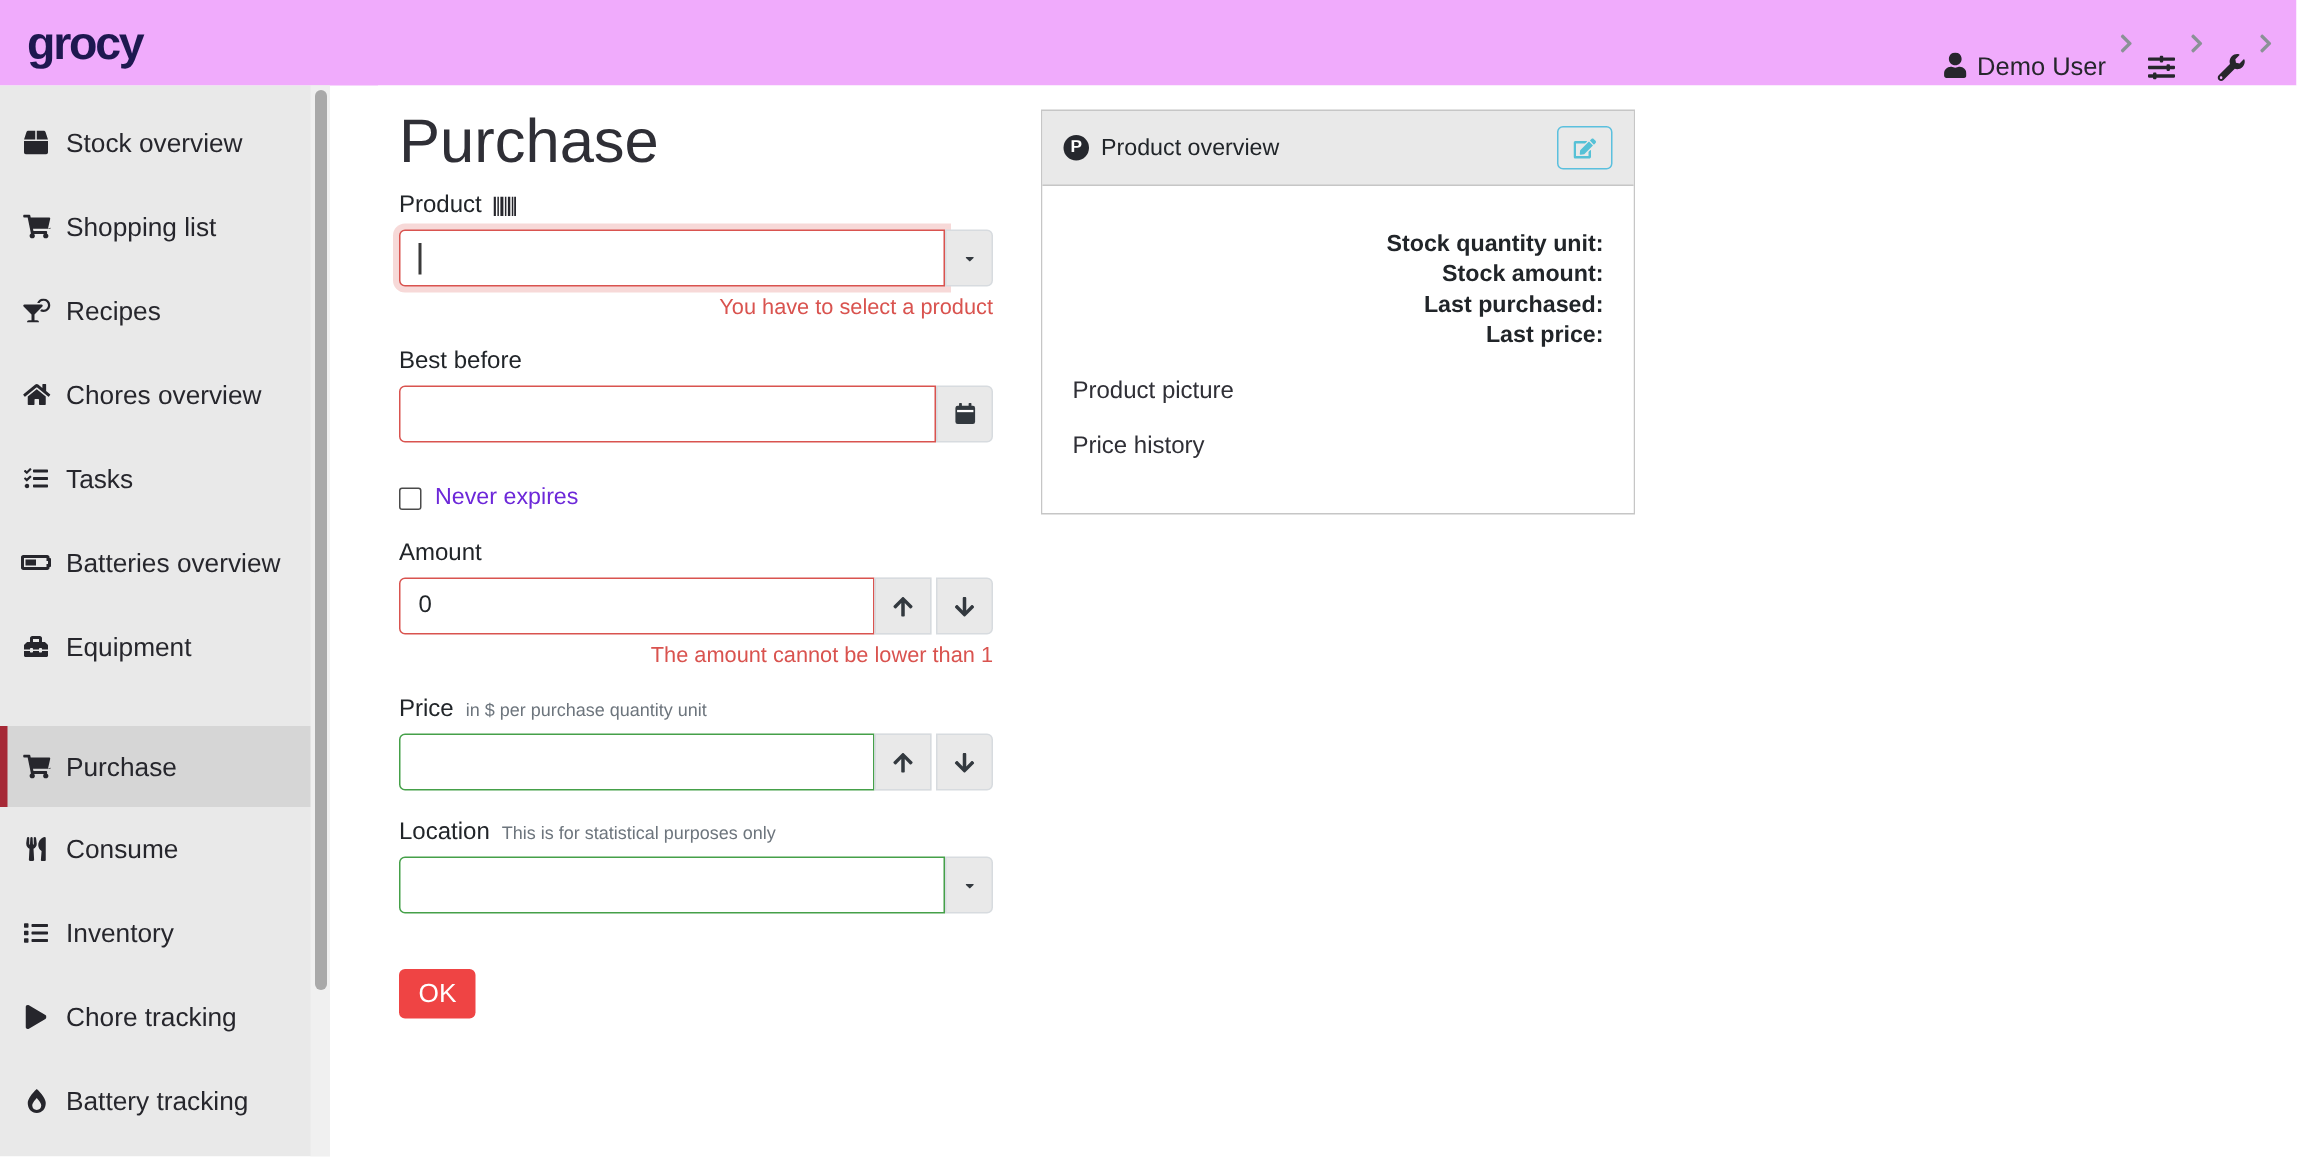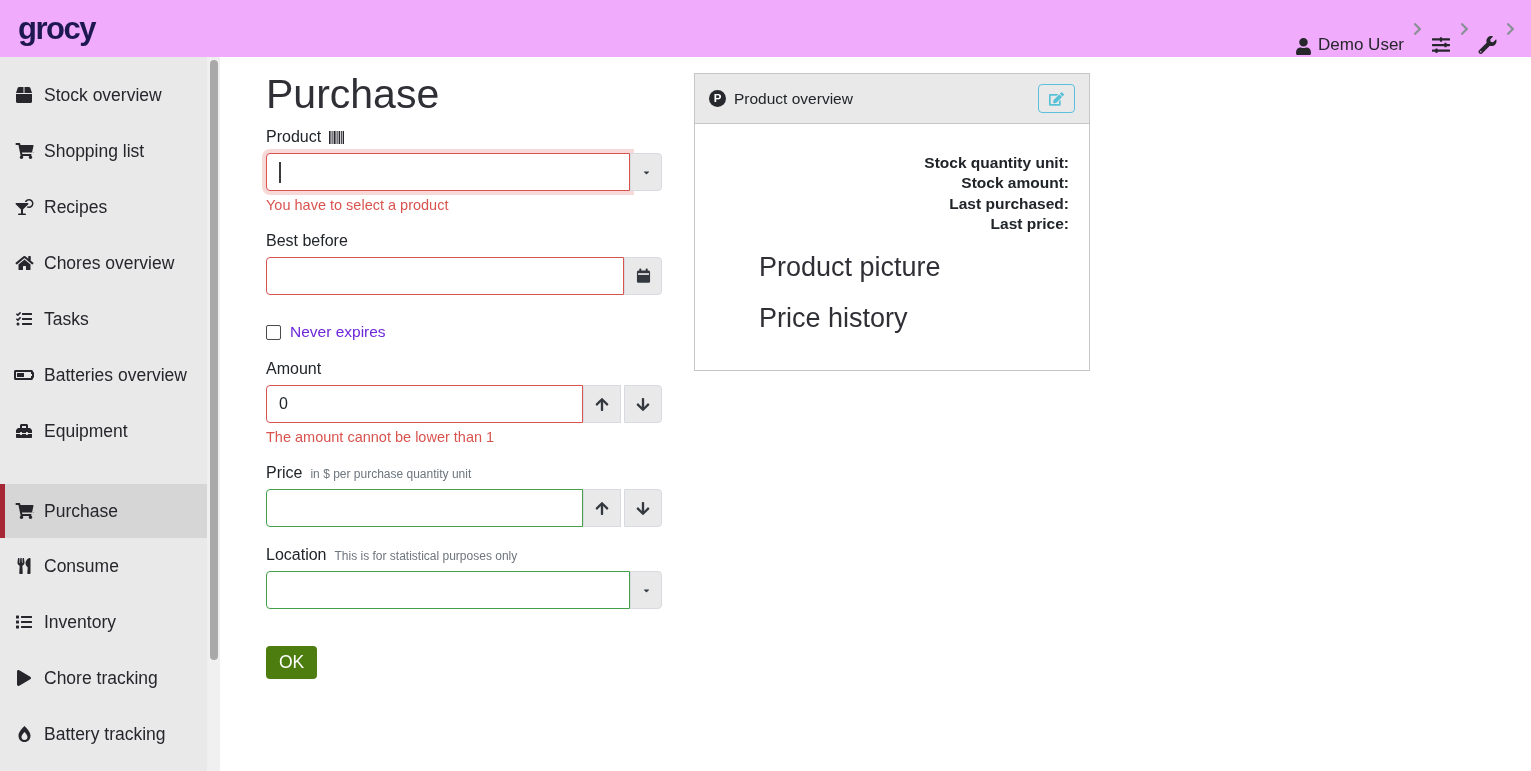--- a/index.html
+++ b/index.html
@@ -11,21 +11,21 @@
   
   .topbar{
     height:57px; background:#f0abfc; display:flex; align-items:center;
     justify-content:space-between; padding:0 16px 0 18px;
   }
   .logo{
     font-size:31px; font-weight:700; color:#1e1850; letter-spacing:-1.5px;
     cursor:pointer; line-height:1;
   }
   .topbar-right{ display:flex; align-items:center; gap:9px; font-size:17px; color:#26262c; }
-  .tb-link{ display:flex; align-items:flex-end; gap:7px; cursor:pointer;margin-top:33px; }
+  .tb-link{ display:flex; align-items:flex-start; gap:7px; cursor:pointer;margin-top:33px; }
   .chev svg{ display:block; }
   .icon svg{ display:block; }
   
   .sidebar{
     position:absolute; top:57px; left:0; width:220px; bottom:0;
     background:#e9e9e9;
   }
   .sidebar nav{ padding-top:10px; }
   .nav-item{
     display:flex; align-items:center; gap:10px; height:56px;
@@ -69,28 +69,28 @@
   .form-input.focus-glow{ box-shadow:0 0 0 4px rgba(217,83,79,0.22); }
   .text-caret{ width:1.5px; height:21px; background:#3a3a3a; }
   .btn-addon{
     width:38px; height:38px; background:#e9e9e9; border:1px solid #d7dbdf;
     display:flex; align-items:center; justify-content:center; cursor:pointer;
     border-radius:0; flex:0 0 auto;
   }
   .btn-addon + .btn-addon{ margin-left:3px; }
   .btn-addon.last{ border-radius:0 4px 4px 0; }
   .btn-addon.caret{ width:32px; }
-  .error-text{ color:#d9534f; font-size:14.5px; margin-top:6px; }
+  .error-text{ color:#d9534f; font-size:14.5px; margin-top:6px;text-align:right; }
   .checkbox-row{ display:flex; align-items:center; gap:9px; margin-top:28px; font-size:15.5px; color:#6d28d9; }
   .checkbox{
     width:15px; height:15px; background:#fff; border:1px solid #4a4a4a;
     border-radius:2px; cursor:pointer; flex:0 0 auto;
   }
   .ok-btn{
-    margin-top:18px; background:#4d7c0f; color:#fff; border:none; border-radius:4px;
+    margin-top:18px; background:#ef4444; color:#fff; border:none; border-radius:4px;
     font-size:17.5px; padding:6px 13px; cursor:pointer;
     font-family:"Liberation Sans", sans-serif;
   }
   
   .card{
     width:396px; flex:0 0 396px; border:1px solid #c6c6c6; align-self:flex-start;
     margin-top:2px;
   }
   .card-header{
     background:#e9e9e9; height:50px; display:flex; align-items:center;
@@ -102,21 +102,21 @@
     font-weight:700; font-size:11.5px; display:inline-flex; align-items:center;
     justify-content:center; line-height:1;
   }
   .edit-btn{
     margin-left:auto; width:37px; height:29px; border:1px solid #5bc0de;
     border-radius:4px; background:transparent; display:flex; align-items:center;
     justify-content:center; cursor:pointer;
   }
   .card-body{ background:#fff; padding:29px 20px 34px; }
   .info-line{ font-weight:700; font-size:15.5px; line-height:20.3px; color:#212529;text-align:right; }
-  .section-heading{ font-size:27px; font-weight:400; color:#2f2f36; margin-top:17px; line-height:1.25;margin-left:44px; }
+  .section-heading{ font-size:16px; font-weight:400; color:#2f2f36; margin-top:17px; line-height:1.25; }
 </style>
 </head>
 <body>
 
 <header class="topbar">
   <div class="logo">grocy</div>
   <div class="topbar-right">
     <span class="tb-link">
       <span class="icon">
         <svg width="15" height="17" viewBox="0 0 448 512">

